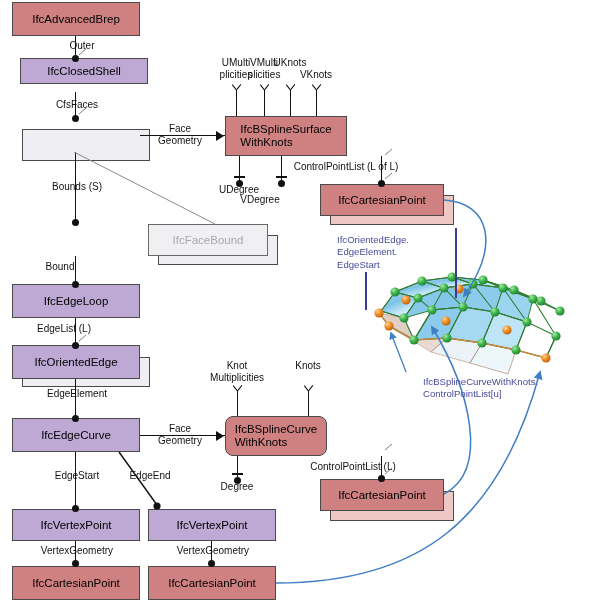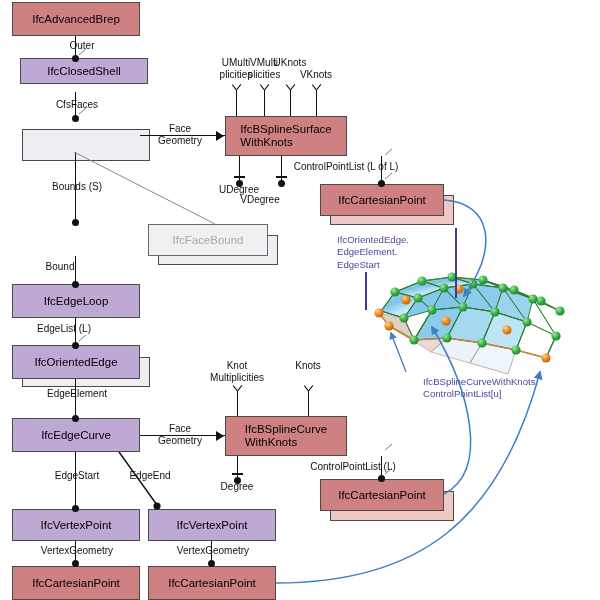--- a/index.html
+++ b/index.html
@@ -283,21 +283,21 @@
 
   <div class="plate purple" style="left:22px; top:357px; width:128px; height:30px;"></div>
   <div class="box purple" style="left:12px; top:345px; width:128px; height:34px;">
     <span>IfcOrientedEdge</span>
   </div>
 
   <div class="box purple" style="left:12px; top:418px; width:128px; height:34px;">
     <span>IfcEdgeCurve</span>
   </div>
 
-  <div class="box red" style="left:225px; top:416px; width:122px; height:40px; white-space:pre;">
+  <div class="box red" style="left:225px; top:416px; width:102px; height:40px; white-space:pre;border-radius:8px;">
     <span>IfcBSplineCurve
 WithKnots</span>
   </div>
 
   <div class="plate red" style="left:330px; top:491px; width:124px; height:30px;"></div>
   <div class="box red" style="left:320px; top:479px; width:124px; height:32px;">
     <span>IfcCartesianPoint</span>
   </div>
 
   <div class="box purple" style="left:12px; top:509px; width:128px; height:32px;">

